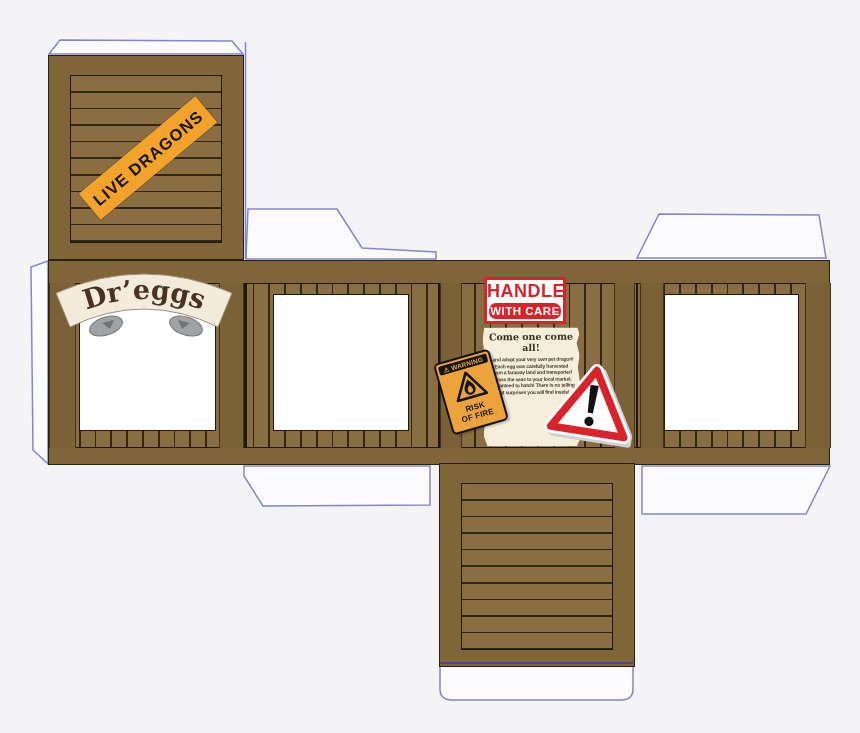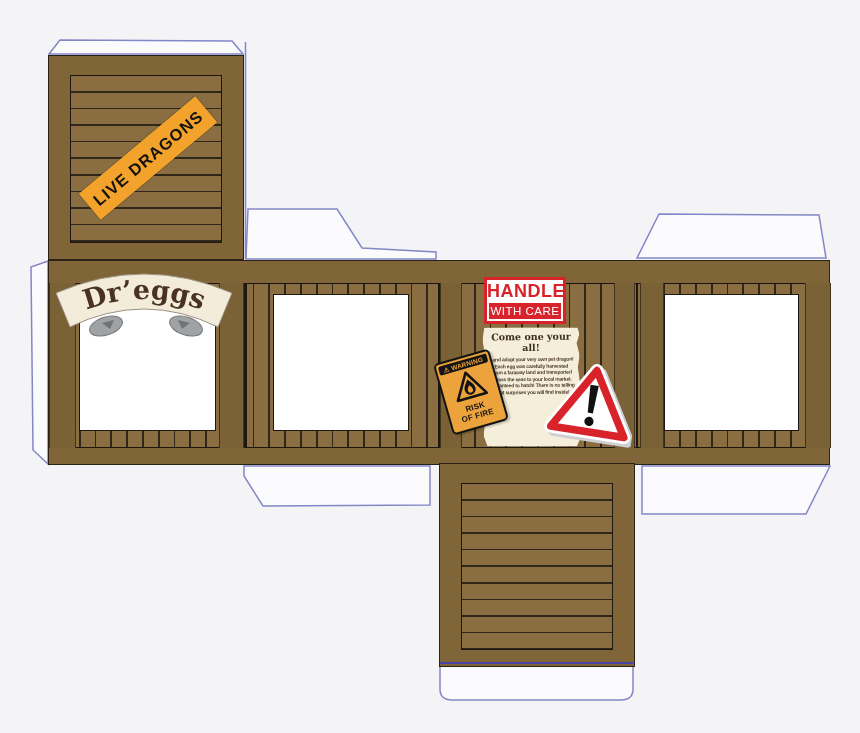--- a/index.html
+++ b/index.html
@@ -19,22 +19,22 @@
 
   
   .live-band{position:absolute;left:72px;top:141px;width:152px;height:34px;background:#f3a32b;
              transform:rotate(-40deg);display:flex;align-items:center;justify-content:center;
              font-weight:bold;font-size:16.5px;letter-spacing:1px;color:#15130f;
              box-shadow:0 0 0 1px rgba(0,0,0,.15);}
   .handle-sign{position:absolute;left:484px;top:277px;width:82px;height:47px;background:#fff;
                border:3px solid #d8232a;box-sizing:border-box;text-align:center;z-index:6;}
   .handle-line1{color:#d8232a;font-weight:bold;font-size:18px;line-height:22px;letter-spacing:.5px;
                 font-family:"Liberation Sans",sans-serif;}
-  .handle-line2{background:#d8232a;color:#fff;font-weight:normal;font-size:11.5px;line-height:16px;
-                margin:1px 2px 2px 2px;letter-spacing:.5px;}
+  .handle-line2{background:#d8232a;color:#fff;font-weight:bold;font-size:11.5px;line-height:16px;
+                margin:1px 2px 2px 2px;letter-spacing:.5px;border-radius:7px;}
   .poster{position:absolute;left:483px;top:327px;width:97px;height:120px;background:#f4eeda;
           transform:rotate(-.6deg);z-index:4;padding:4px 3px;box-sizing:border-box;text-align:center;
           clip-path:polygon(2% 0,98% 1%,100% 6%,97% 14%,100% 24%,98% 34%,100% 46%,97% 58%,100% 70%,98% 82%,100% 93%,96% 100%,4% 99%,0 90%,2% 78%,0 64%,3% 50%,0 36%,2% 22%,0 10%);
           box-shadow:1px 1px 2px rgba(0,0,0,.25);}
   .poster-title{font-family:"DejaVu Serif",serif;font-weight:bold;font-size:9.5px;color:#3c2f1f;margin-bottom:3px;}
   .poster-line{font-size:5px;font-weight:bold;color:#4a3a28;line-height:6.6px;letter-spacing:-.2px;}
   .warning-sign{position:absolute;left:442px;top:355px;width:58px;height:74px;background:#eca33b;
                 border:2.5px solid #141414;border-radius:5px;transform:rotate(-16deg);z-index:5;
                 box-sizing:border-box;text-align:center;box-shadow:2px 2px 2px rgba(0,0,0,.2);}
   .warning-header{background:#141414;color:#eca33b;font-weight:bold;font-size:6.5px;line-height:9px;
@@ -97,21 +97,21 @@
       <textPath href="#scrollArc" startOffset="50%" text-anchor="middle">Dr’eggs</textPath>
     </text>
   </svg>
 
   <div class="handle-sign">
     <div class="handle-line1">HANDLE</div>
     <div class="handle-line2">WITH CARE</div>
   </div>
 
   <div class="poster">
-    <div class="poster-title">Come one your all!</div>
+    <div class="poster-title">Come one come all!</div>
     <div class="poster-line">...and adopt your very own pet dragon!</div>
     <div class="poster-line">Each egg was carefully harvested</div>
     <div class="poster-line">From a faraway land and transported</div>
     <div class="poster-line">across the seas to your local market.</div>
     <div class="poster-line">Guaranteed to hatch! There is no telling</div>
     <div class="poster-line">what surprises you will find inside!</div>
   </div>
 
   <div class="warning-sign">
     <div class="warning-header">⚠ WARNING</div>

